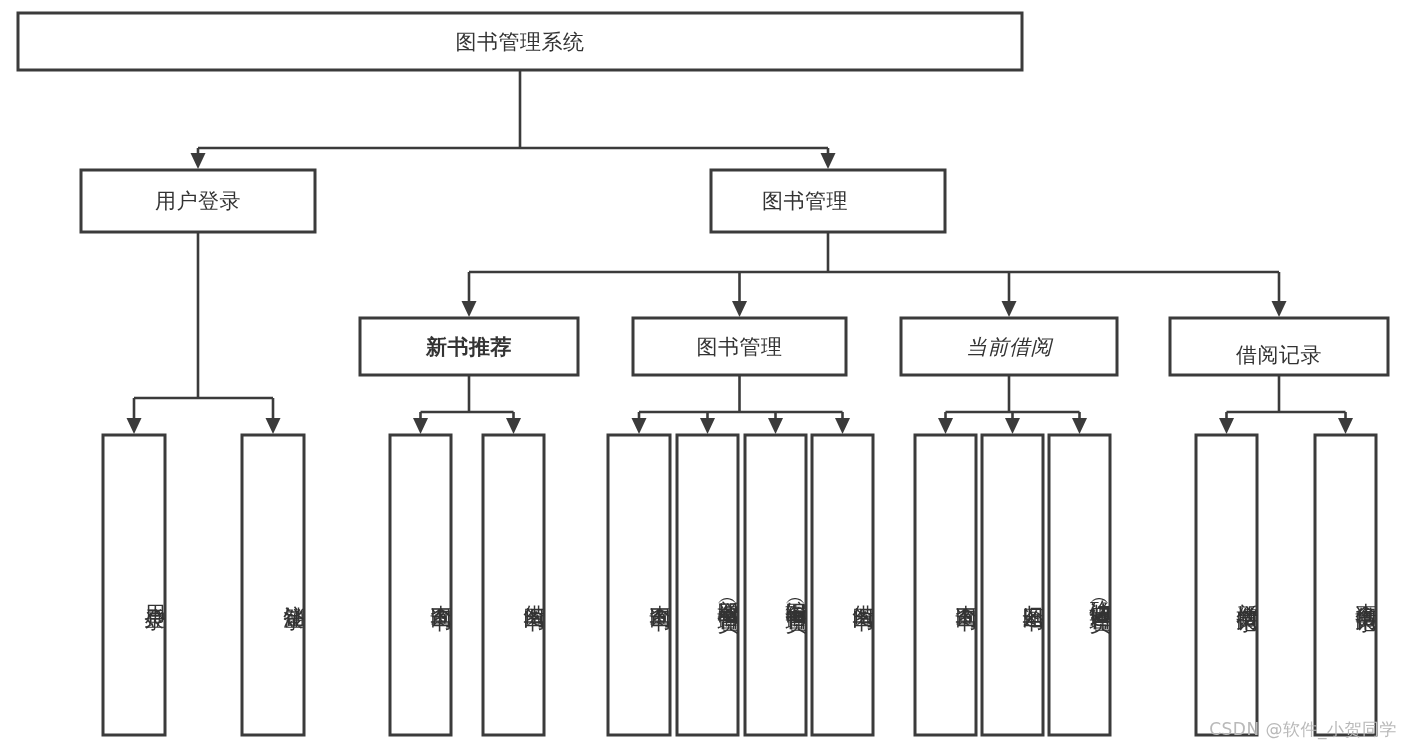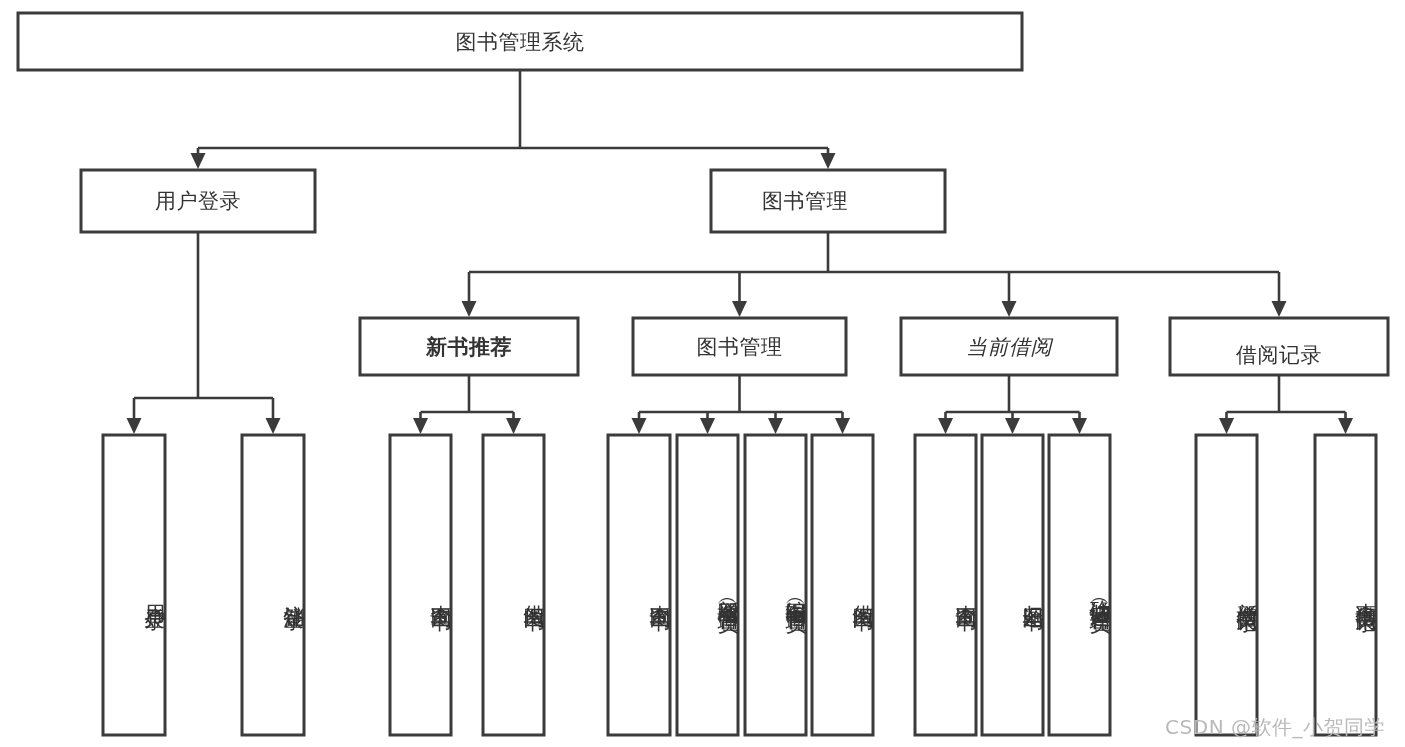--- a/index.html
+++ b/index.html
@@ -64,23 +64,23 @@
     font-size: 21px;
     writing-mode: vertical-rl;
     text-orientation: upright;
     letter-spacing: 2px;
     line-height: 1;
     white-space: nowrap;
     pointer-events: none;
   }
   .watermark {
     position: absolute;
-    right: 20px;
+    right: 8px;
     bottom: 6px;
-    font-size: 20px;
+    font-size: 17px;
     color: #b9b9b9;
     letter-spacing: 0.5px;
     white-space: nowrap;
     pointer-events: none;
   }
 </style>
 </head>
 <body>
 
 <div id="diagram-root">

